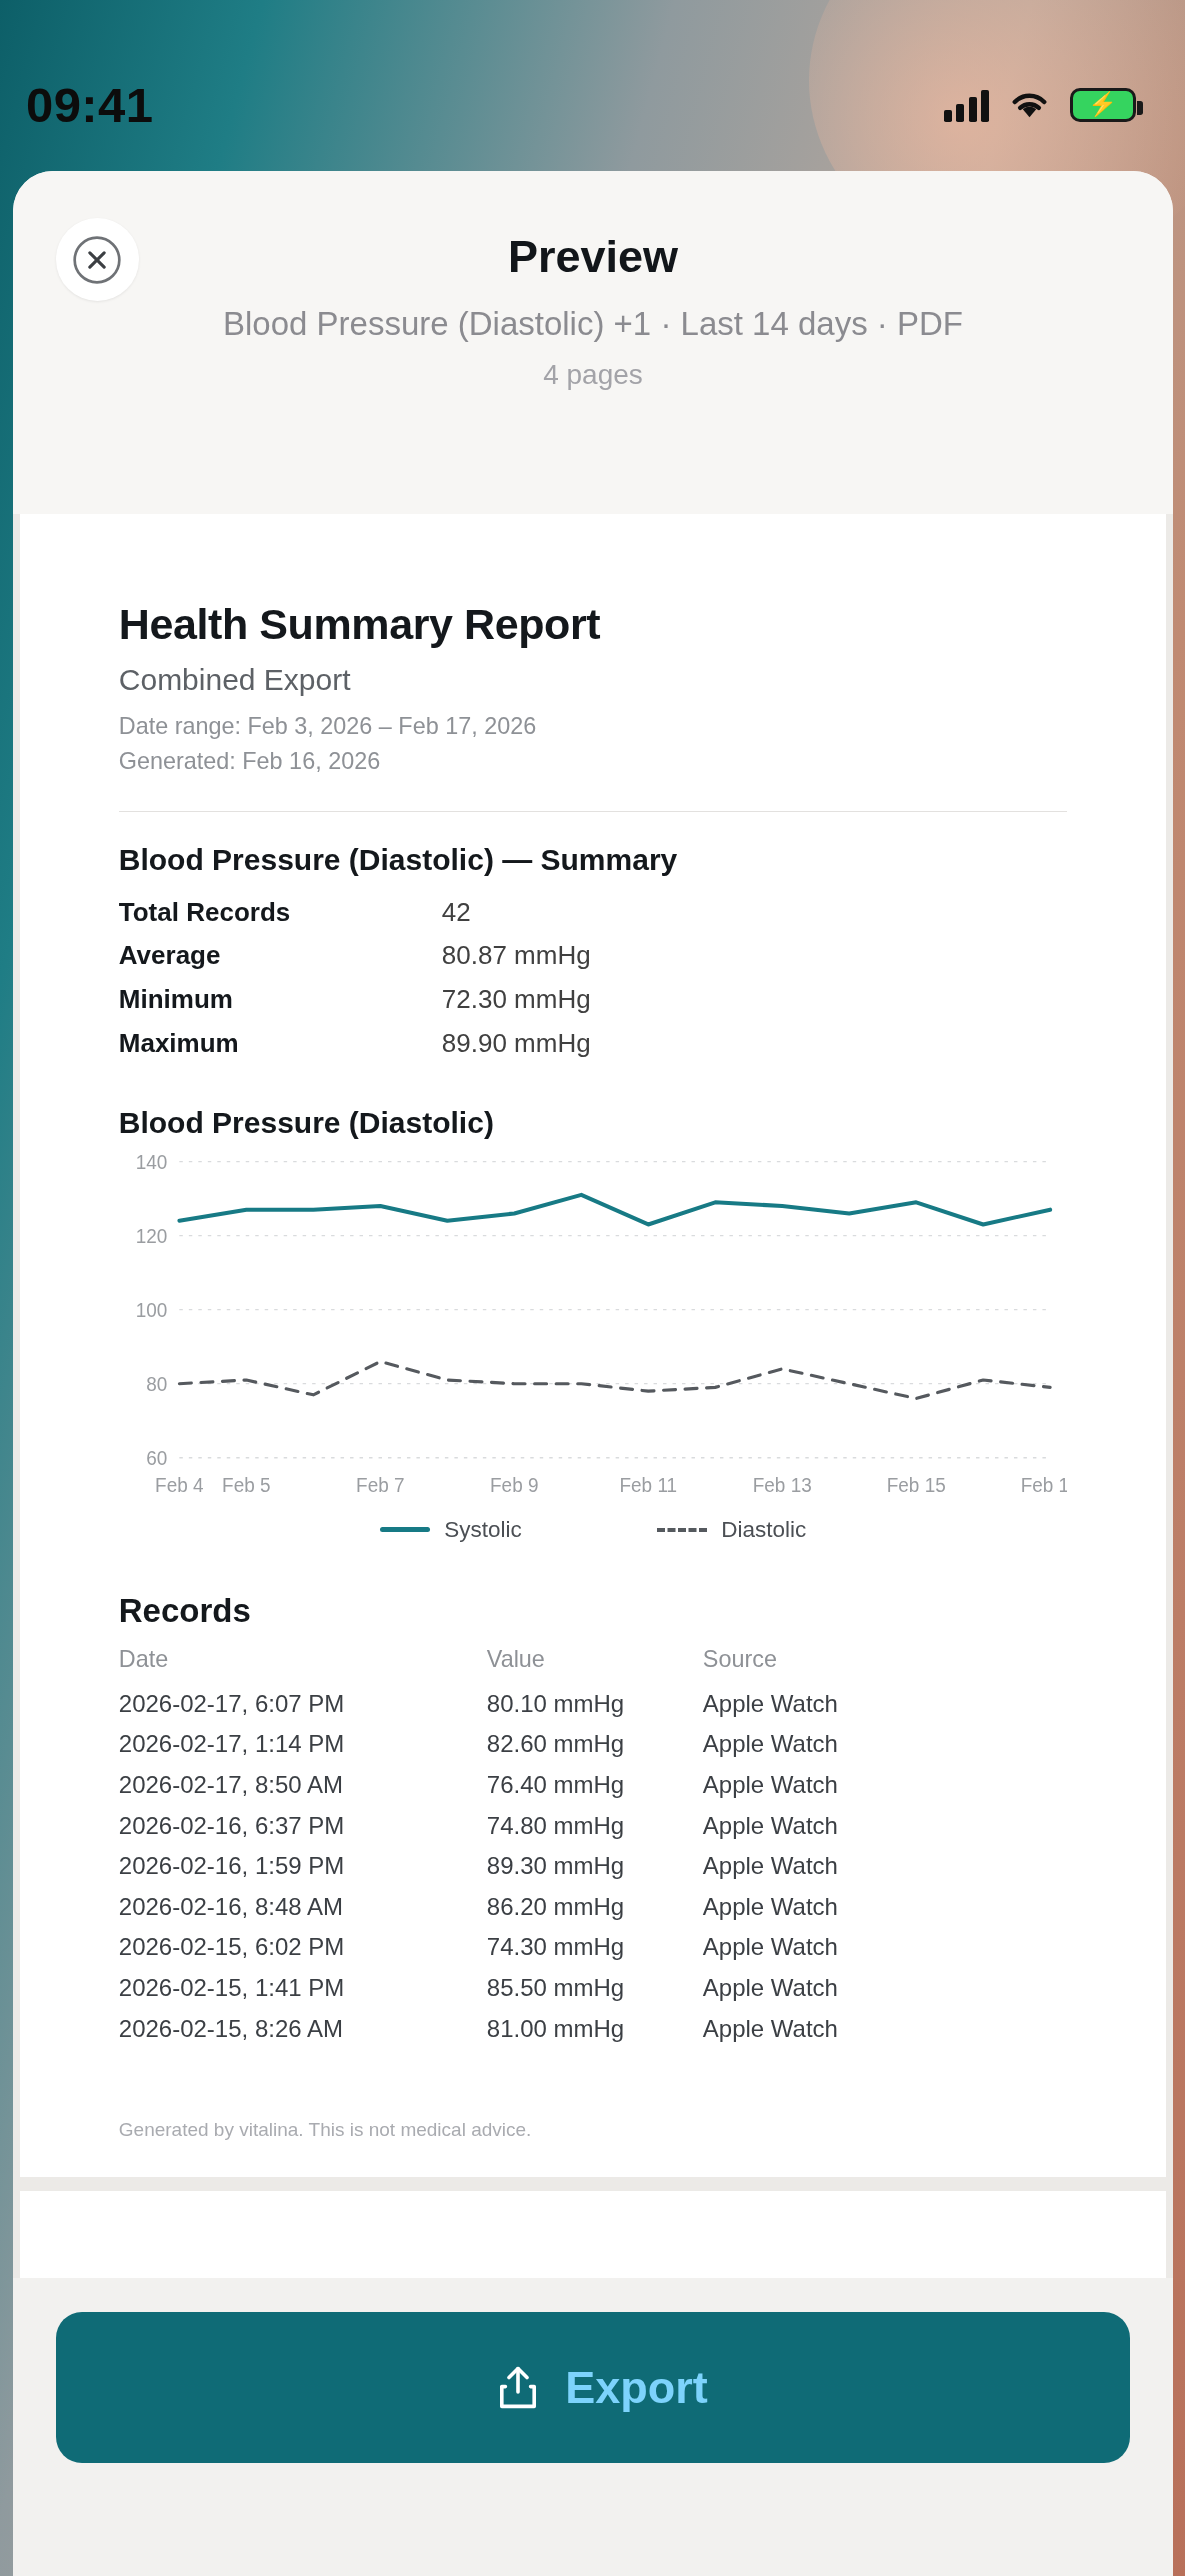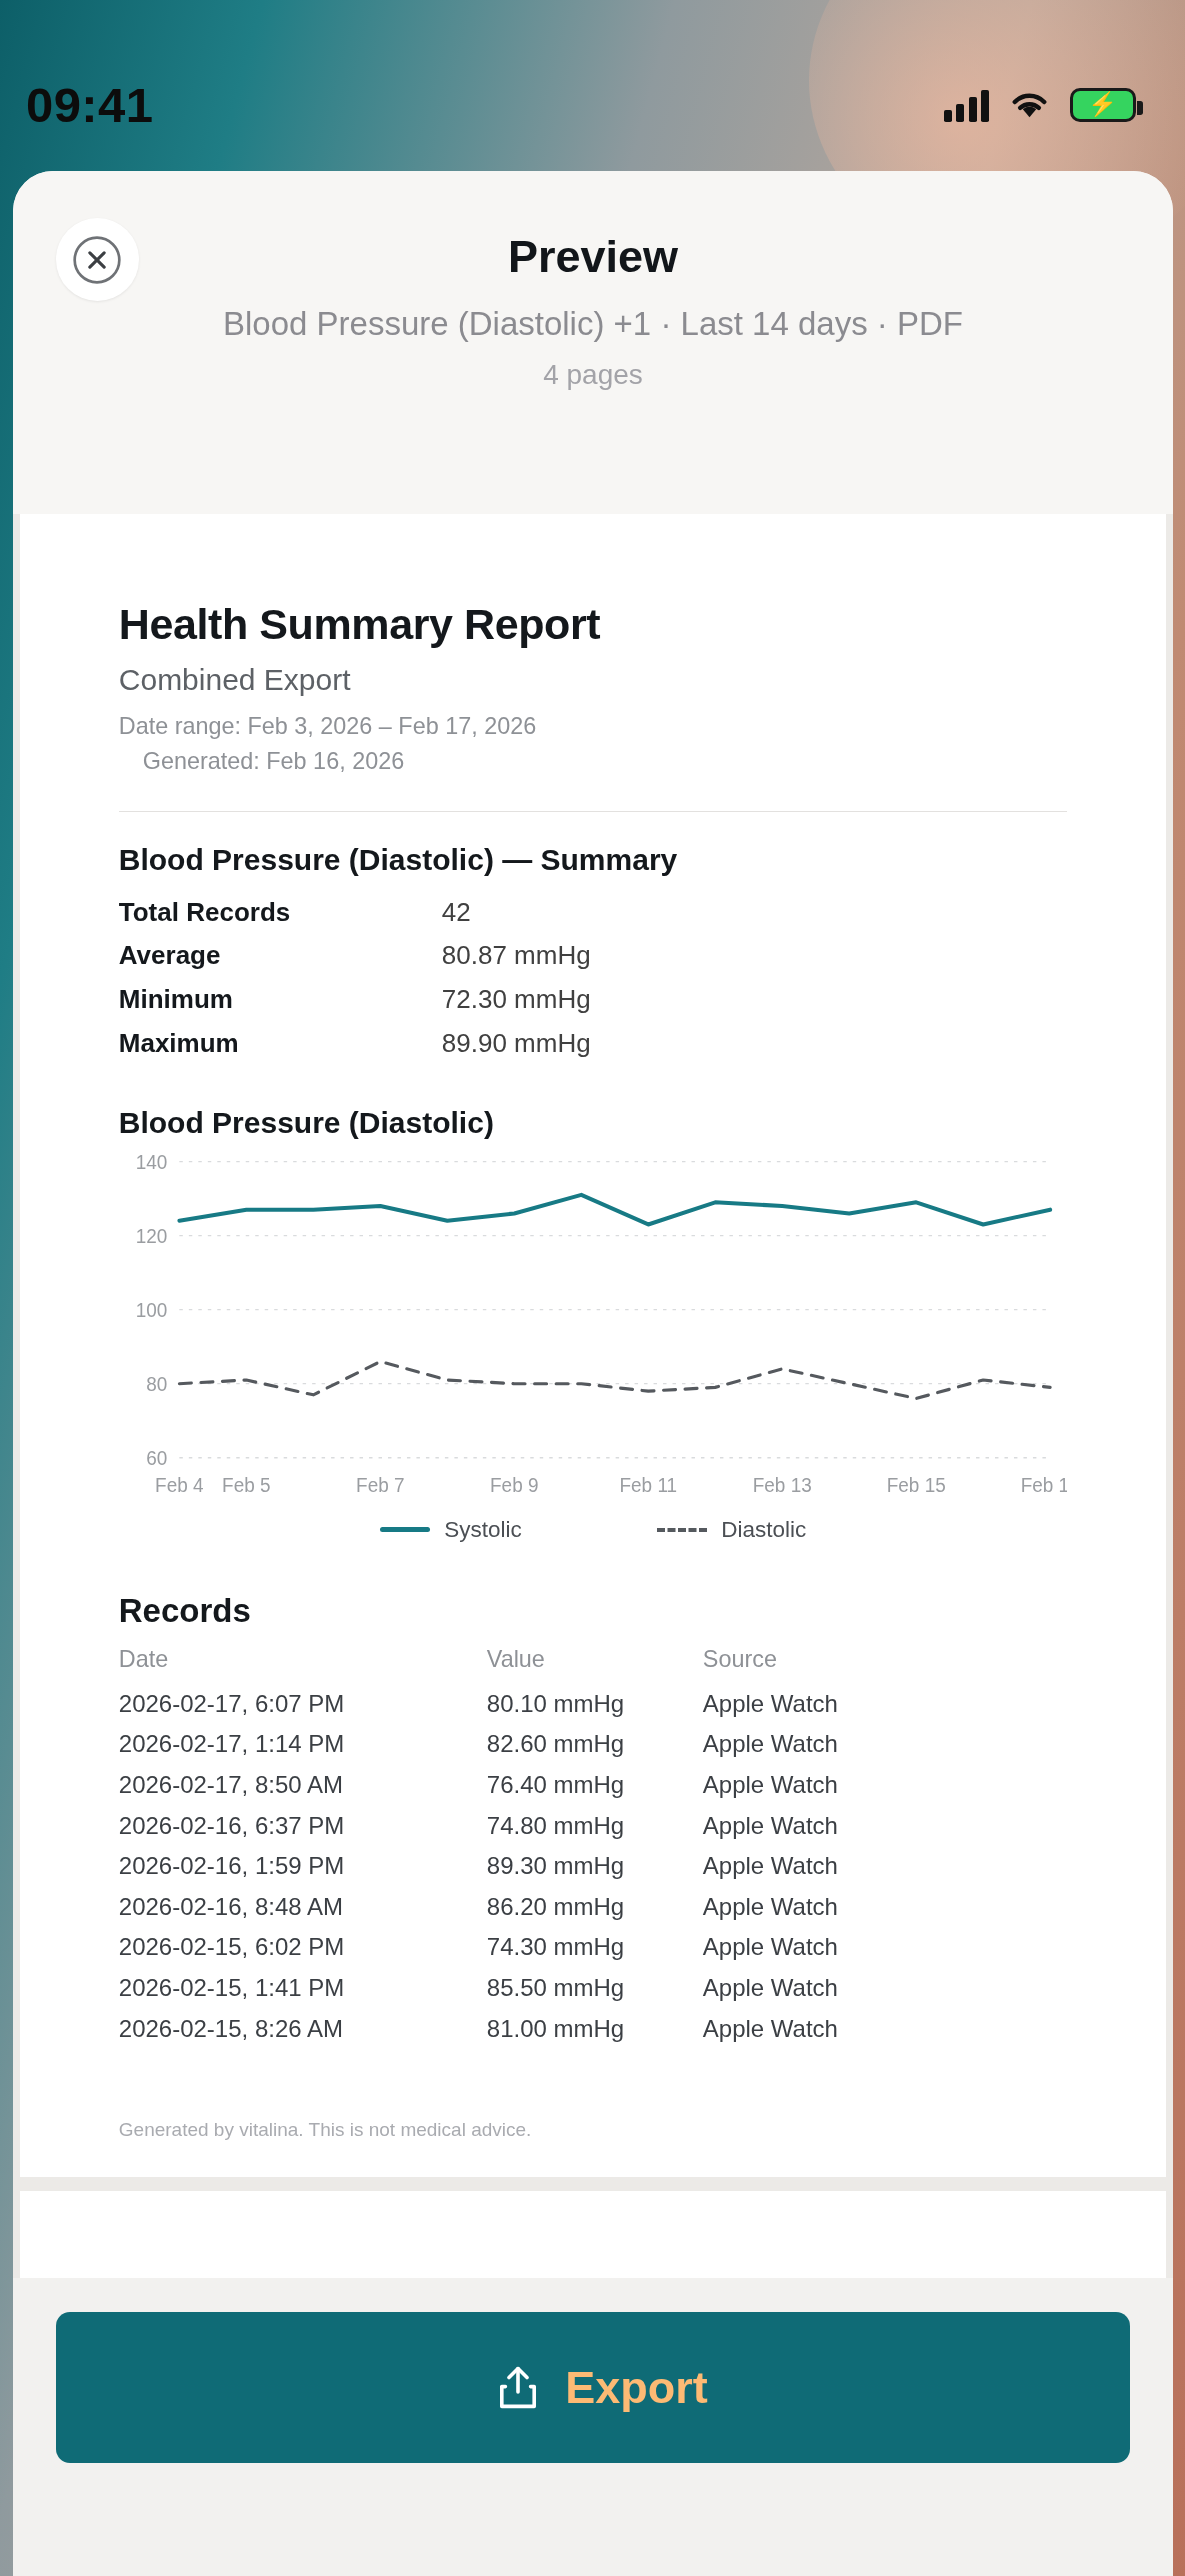--- a/index.html
+++ b/index.html
@@ -146,21 +146,21 @@
   .doc-sub {
     font-size: 30px;
     color: #5d6166;
     margin-top: 14.4px;
   }
   .doc-meta {
     font-size: 23.4px;
     color: #8e9196;
     margin-top: 16px;
   }
-  .doc-meta + .doc-meta { margin-top: 7.2px; margin-left: 24px; }
+  .doc-meta + .doc-meta { margin-top: 7.2px; }
 
   .rule {
     height: 1.8px;
     background: #e3e1df;
     margin: 36px 0 30.5px 0;
   }
 
   .sect-title {
     font-size: 30px;
     font-weight: bold;
@@ -231,23 +231,23 @@
   
   .export-bar {
     position: absolute;
     left: 0; right: 0; bottom: 0;
     height: 298px;
     background: #f2f1ef;
     padding: 34px 43px 0 43px;
   }
   .export-btn {
     height: 151px;
-    border-radius: 14px;
+    border-radius: 26px;
     background: #0f6b76;
-    color: #fdba74;
+    color: #7dd3fc;
     display: flex;
     align-items: center;
     justify-content: center;
     gap: 27px;
     font-size: 45px;
     font-weight: bold;
     padding-left: 20px;
   }
   .export-btn svg { display: block; }
 </style>

